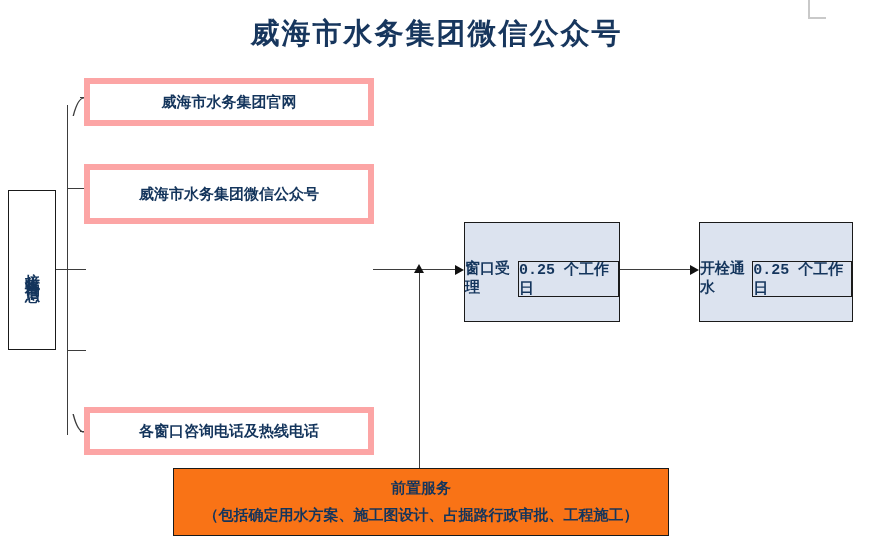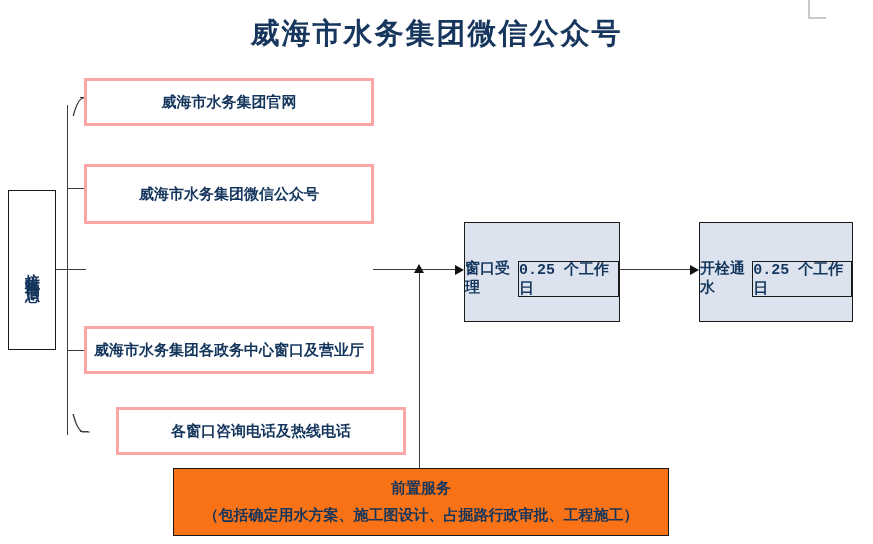--- a/index.html
+++ b/index.html
@@ -36,21 +36,21 @@
     font-weight: bold;
     color: #17365d;
     letter-spacing: 2px;
     font-family: "Liberation Serif", "DejaVu Serif", serif;
   }
 
   
   .box {
     position: absolute;
     box-sizing: border-box;
-    border: 3px solid #fca5a5;
+    border: 6px solid #fca5a5;
     background: #ffffff;
     color: #14355c;
     font-weight: bold;
     display: flex;
     align-items: center;
     justify-content: center;
     text-align: center;
     font-size: 15px;
     line-height: 1.35;
     font-family: "Liberation Serif", "DejaVu Serif", serif;
@@ -198,25 +198,22 @@
 
   <div class="box" style="left:84px; top:78px; width:290px; height:48px;">
     <span>威海市水务集团官网</span>
   </div>
 
   <div class="box" style="left:84px; top:164px; width:290px; height:60px;">
     <span>威海市水务集团微信公众号</span>
   </div>
 
 
-  <div class="box" style="left:84px; top:326px; width:290px; height:48px;">
-    <span>威海市水务集团各政务中心窗口及营业厅</span>
-  </div>
-
-  <div class="box" style="left:84px; top:407px; width:290px; height:48px;margin-left:32px;">
+
+  <div class="box" style="left:84px; top:407px; width:290px; height:48px;">
     <span>各窗口咨询电话及热线电话</span>
   </div>
 
   <div class="pbox" style="left:464px; top:222px; width:156px; height:100px;">
     <div class="phead">窗口受理</div>
     <div class="pinner" style="width:114px; height:36px;">
       <span>0.25 个工作日</span>
     </div>
   </div>
 

